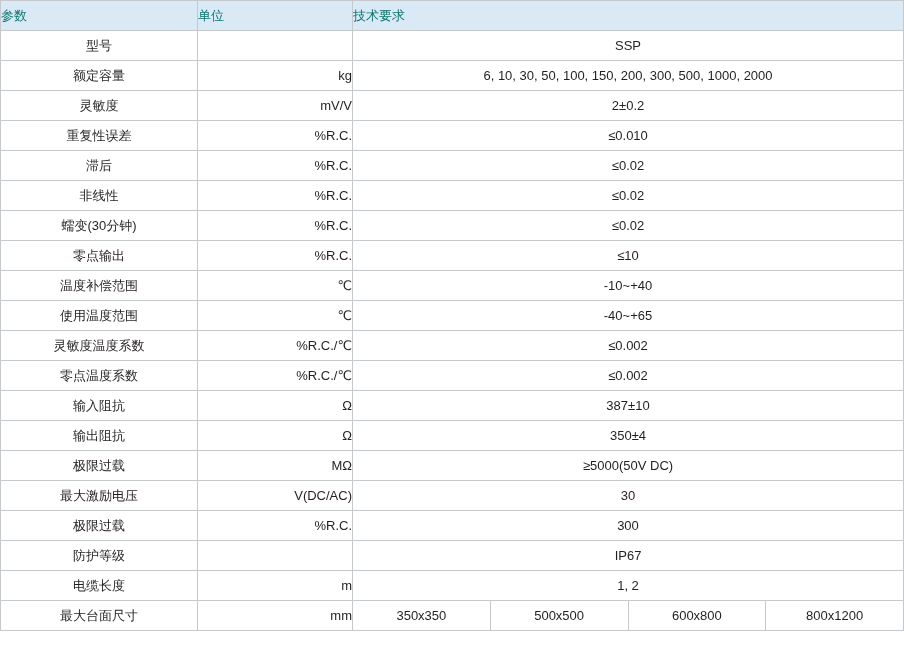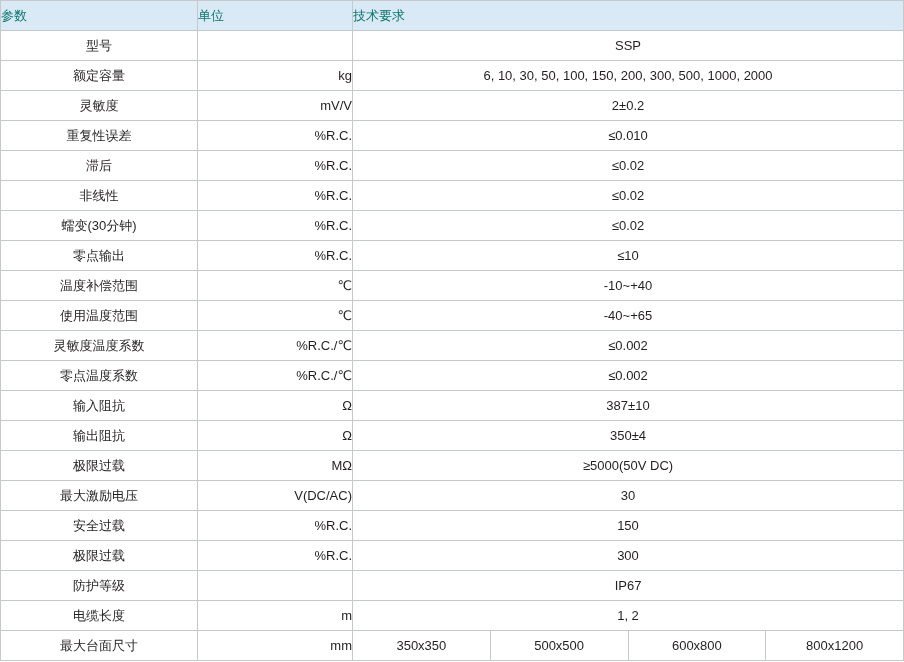--- a/index.html
+++ b/index.html
@@ -154,25 +154,20 @@
       <td class="param">极限过载</td>
       <td class="unit">MΩ</td>
       <td class="req" colspan="4">≥5000(50V DC)</td>
     </tr>
     <tr>
       <td class="param">最大激励电压</td>
       <td class="unit">V(DC/AC)</td>
       <td class="req" colspan="4">30</td>
     </tr>
     <tr>
-      <td class="param">安全过载</td>
-      <td class="unit">%R.C.</td>
-      <td class="req" colspan="4">150</td>
-    </tr>
-    <tr>
       <td class="param">极限过载</td>
       <td class="unit">%R.C.</td>
       <td class="req" colspan="4">300</td>
     </tr>
     <tr>
       <td class="param">防护等级</td>
       <td class="unit"></td>
       <td class="req" colspan="4">IP67</td>
     </tr>
     <tr>

